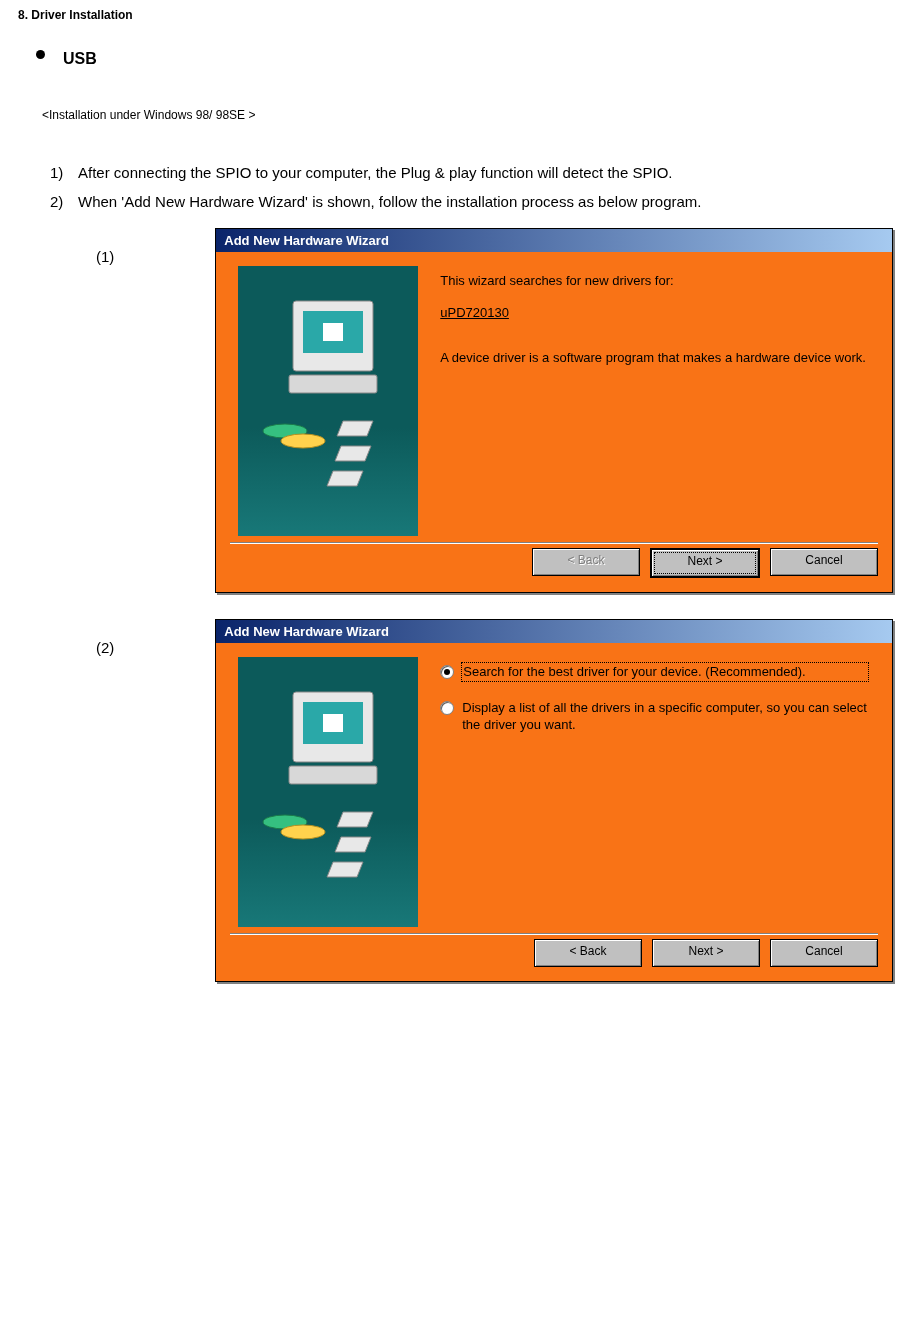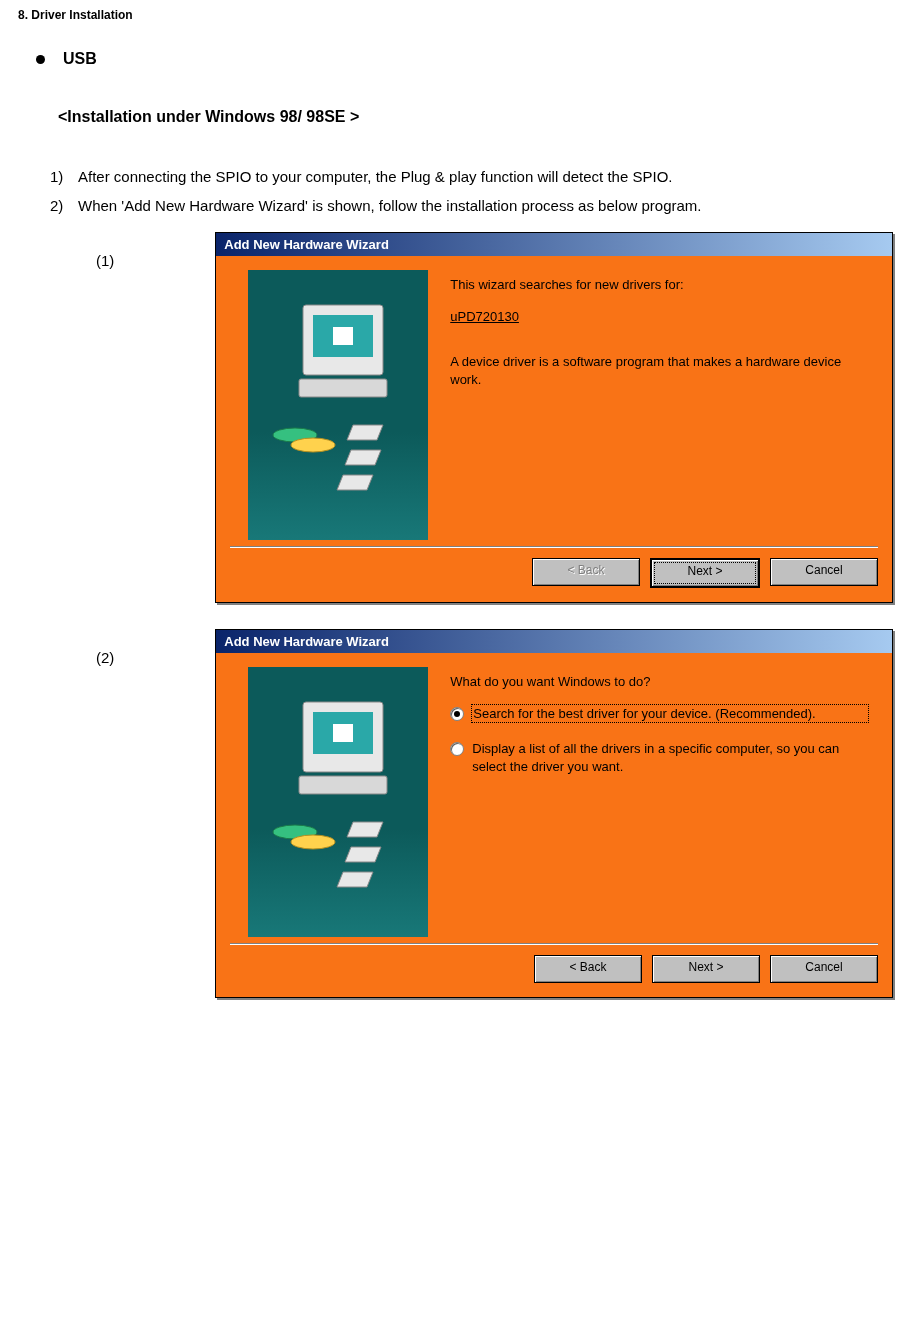--- a/index.html
+++ b/index.html
@@ -11,37 +11,37 @@
     color: #000;
     background: #fff;
   }
   h2.section-title {
     font-size: 12px;
     font-weight: bold;
     margin: 0 0 28px 0;
   }
   .bullet-row {
     display: flex;
-    align-items: center;
+    align-items: flex-start;
     margin: 0 0 40px 18px;
   }
   .bullet-dot {
     width: 9px; height: 9px;
     background: #000;
     border-radius: 50%;
     margin-right: 18px;
   }
   .bullet-text {
     font-weight: bold;
     font-size: 16px;
   }
   .subheading {
-    font-weight: bold;
-    font-size: 16px;
-    margin: 0 0 42px 40px;
+    font-weight: normal;
+    font-size: 12px;
+    margin: 0 0 42px 24px;
   }
   ol.steps {
     margin: 0 0 18px 32px;
     padding: 0;
     list-style: none;
     font-size: 15px;
   }
   ol.steps li {
     margin-bottom: 12px;
   }
@@ -73,21 +73,21 @@
   }
   .titlebar {
     background: linear-gradient(to right, #0a246a, #a6caf0);
     color: #fff;
     font-weight: bold;
     padding: 4px 8px;
     font-size: 13px;
   }
   .dialog-body {
     display: flex;
-    padding: 14px 14px 6px 32px;
+    padding: 14px 14px 6px 22px;
   }
   .wizard-art {
     width: 180px;
     flex: 0 0 180px;
     height: 270px;
     background: linear-gradient(to bottom, #0c5a5a 0%, #0c5a5a 60%, #187878 100%);
     display: flex;
     align-items: center;
     justify-content: center;
     position: relative;
@@ -102,21 +102,21 @@
   .device-name { margin-left: 28px; text-decoration: underline; }
   .divider {
     border-top: 1px solid #808080;
     border-bottom: 1px solid #fff;
     margin: 0 14px;
   }
   .button-row {
     display: flex;
     justify-content: flex-end;
     gap: 10px;
-    padding: 10px 14px 14px 14px;
+    padding: 4px 14px 14px 14px;
     border-radius: 26px;
   }
   .win-btn {
     min-width: 94px;
     height: 26px;
     background: #c0c0c0;
     border: 1px solid #000;
     box-shadow: inset 1px 1px 0 #fff, inset -1px -1px 0 #808080;
     font-family: Tahoma, Arial, sans-serif;
     font-size: 12px;
@@ -229,21 +229,20 @@
           <rect x="70" y="32" width="20" height="18" fill="#fff"></rect>
           <rect x="36" y="84" width="88" height="18" rx="2" fill="#d8d8d8" stroke="#888"></rect>
           <ellipse cx="32" cy="140" rx="22" ry="7" fill="#35c080" stroke="#1a7a4a"></ellipse>
           <ellipse cx="50" cy="150" rx="22" ry="7" fill="#ffd24d" stroke="#b58f1f"></ellipse>
           <polygon points="90,130 120,130 114,145 84,145" fill="#e8e8e8" stroke="#888"></polygon>
           <polygon points="88,155 118,155 112,170 82,170" fill="#e8e8e8" stroke="#888"></polygon>
           <polygon points="80,180 110,180 104,195 74,195" fill="#e8e8e8" stroke="#888"></polygon>
         </svg>
       </div>
       <div class="dialog-content">
-        <p>What do you want Windows to do?</p>
         <div class="radio-row">
           <span class="radio selected"></span>
           <span class="radio-label focused">Search for the best driver for your device. (Recommended).</span>
         </div>
         <div class="radio-row">
           <span class="radio"></span>
           <span class="radio-label">Display a list of all the drivers in a specific computer, so you can select the driver you want.</span>
         </div>
       </div>
     </div>

